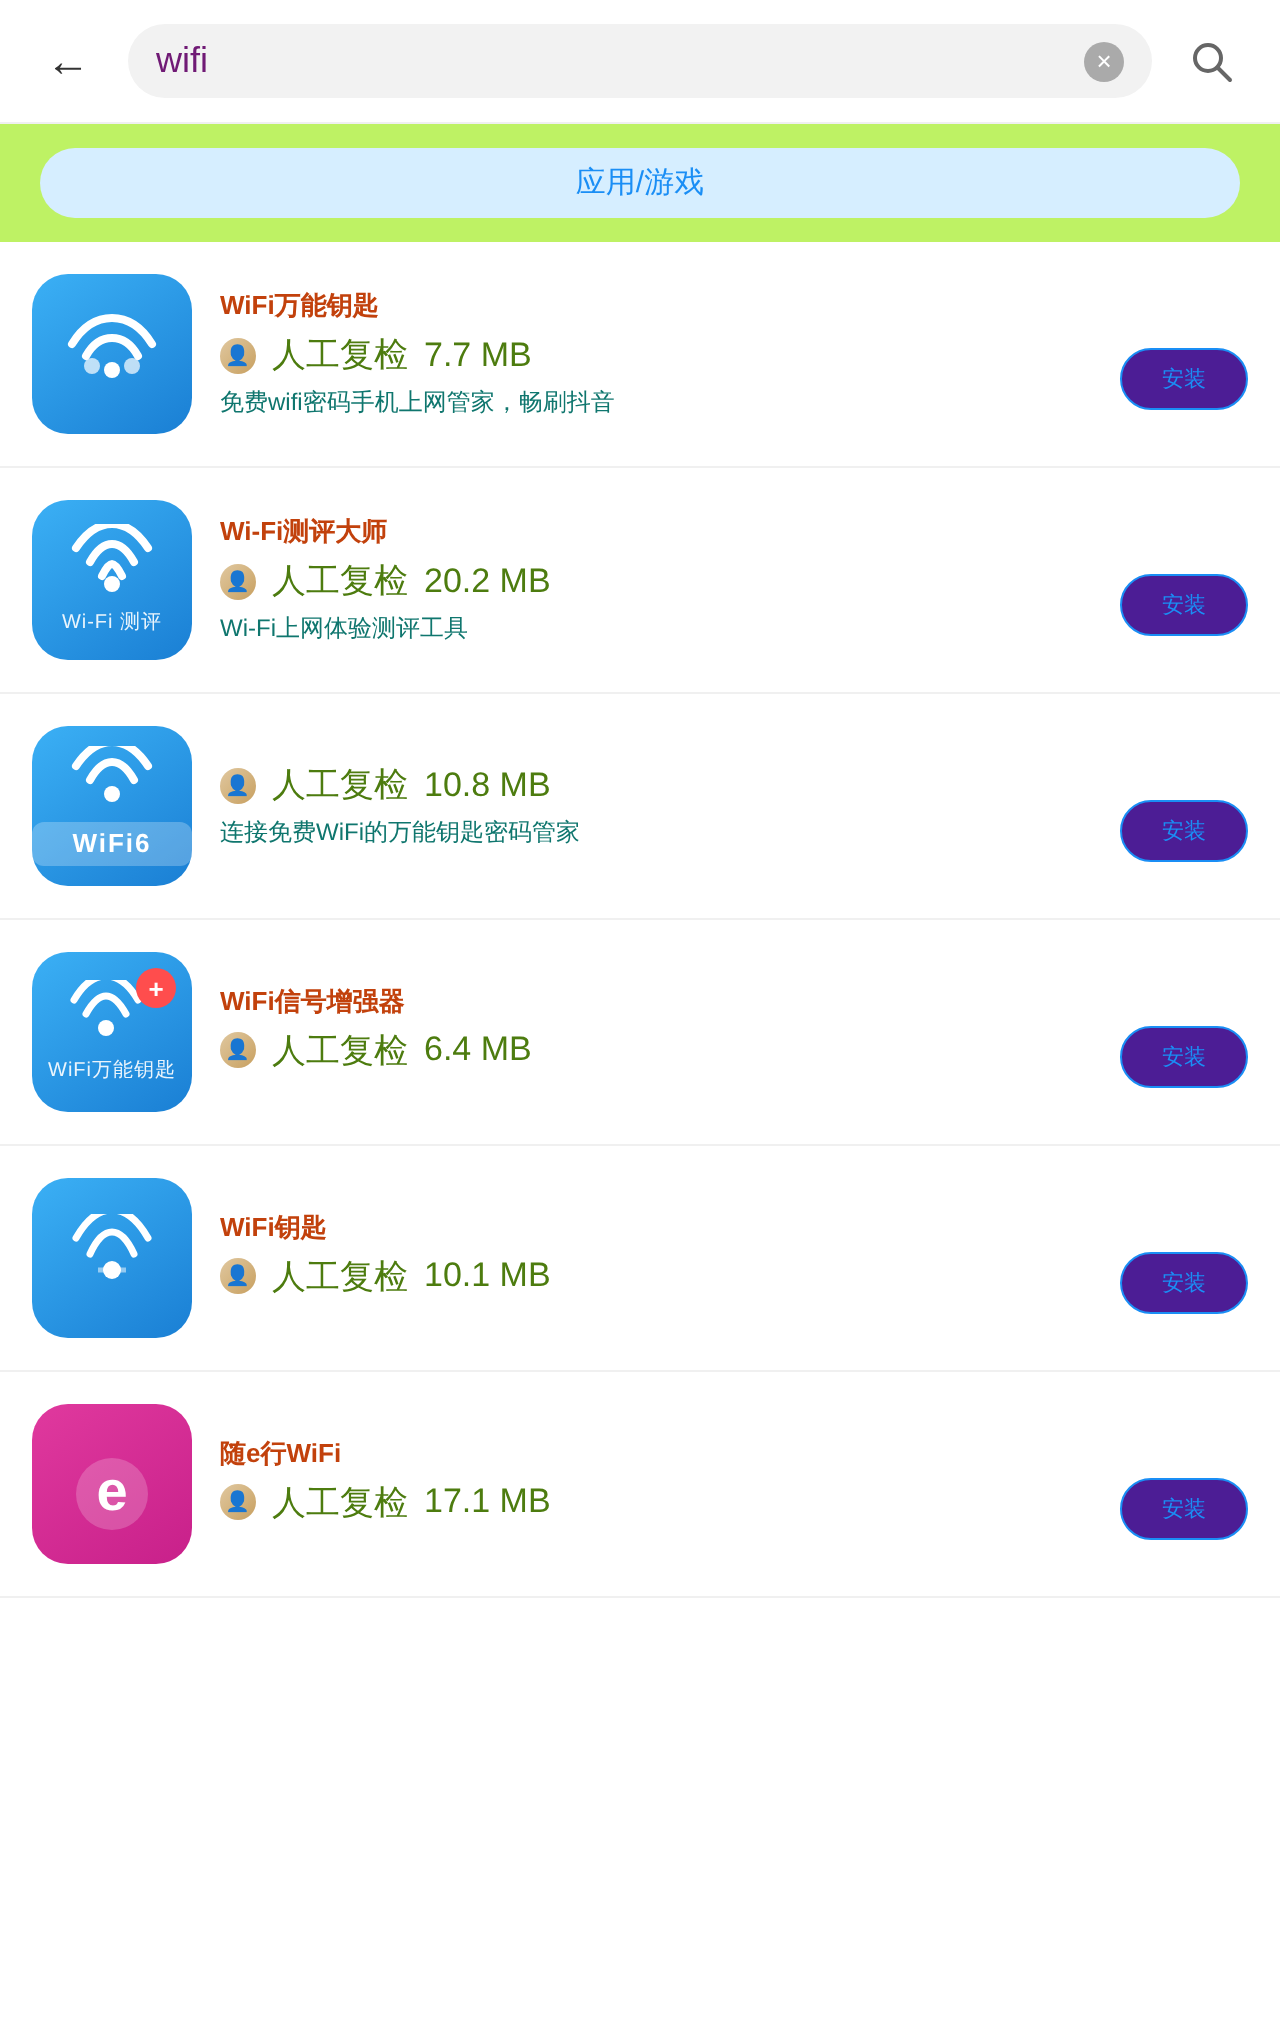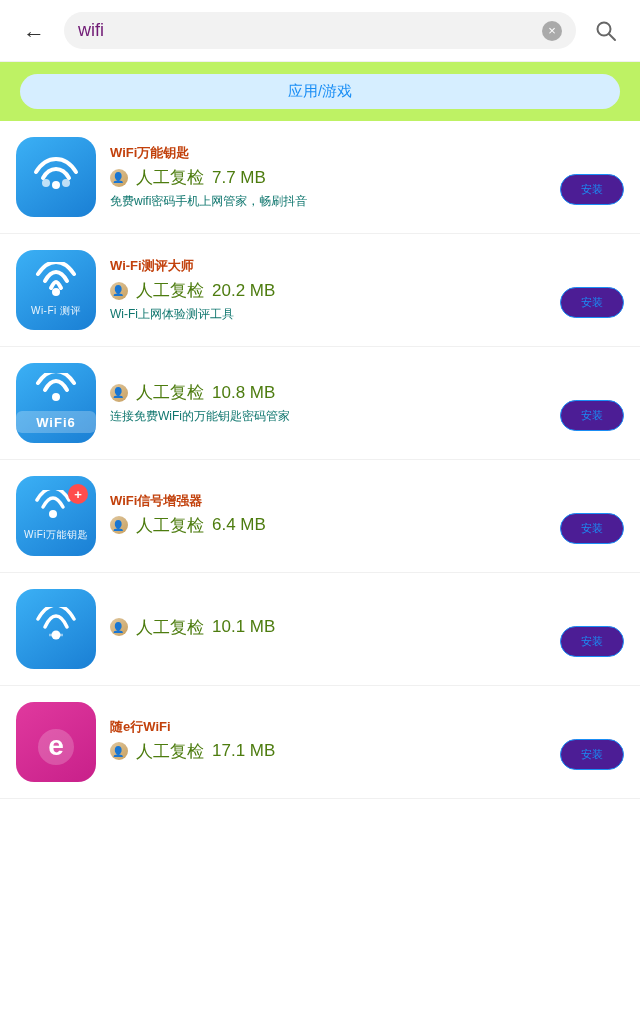--- a/index.html
+++ b/index.html
@@ -360,20 +360,21 @@
           <g transform="translate(26,18)">
             <path d="M-18,-6 Q-10,-20 0,-20 Q10,-20 18,-6" stroke="white" stroke-width="3.5" fill="none" stroke-linecap="round"></path>
             <path d="M-11,2 Q-6,-9 0,-9 Q6,-9 11,2" stroke="white" stroke-width="3.5" fill="none" stroke-linecap="round"></path>
             <circle cx="0" cy="10" r="4.5" fill="white"></circle>
             <line x1="-7" y1="10" x2="7" y2="10" stroke="white" stroke-width="2.5" opacity="0.5"></line>
           </g>
         </svg>
       </div>
     </div>
     <div class="app-info">
+      <div class="app-name">WiFi钥匙</div>
       <div class="app-meta">
         <div class="meta-avatar">👤</div>
         <span class="meta-text">人工复检</span>
         <span class="meta-text">10.1 MB</span>
       </div>
     </div>
     <button class="install-btn">安装</button>
   </div>
 
   <div class="app-item">

